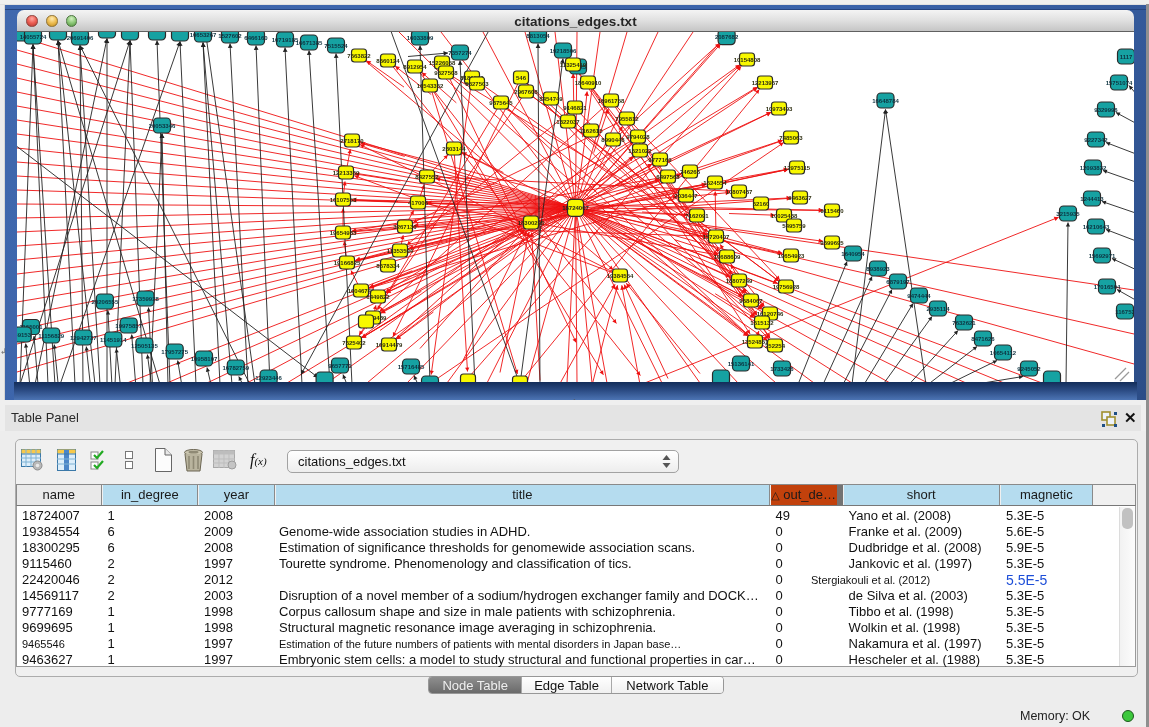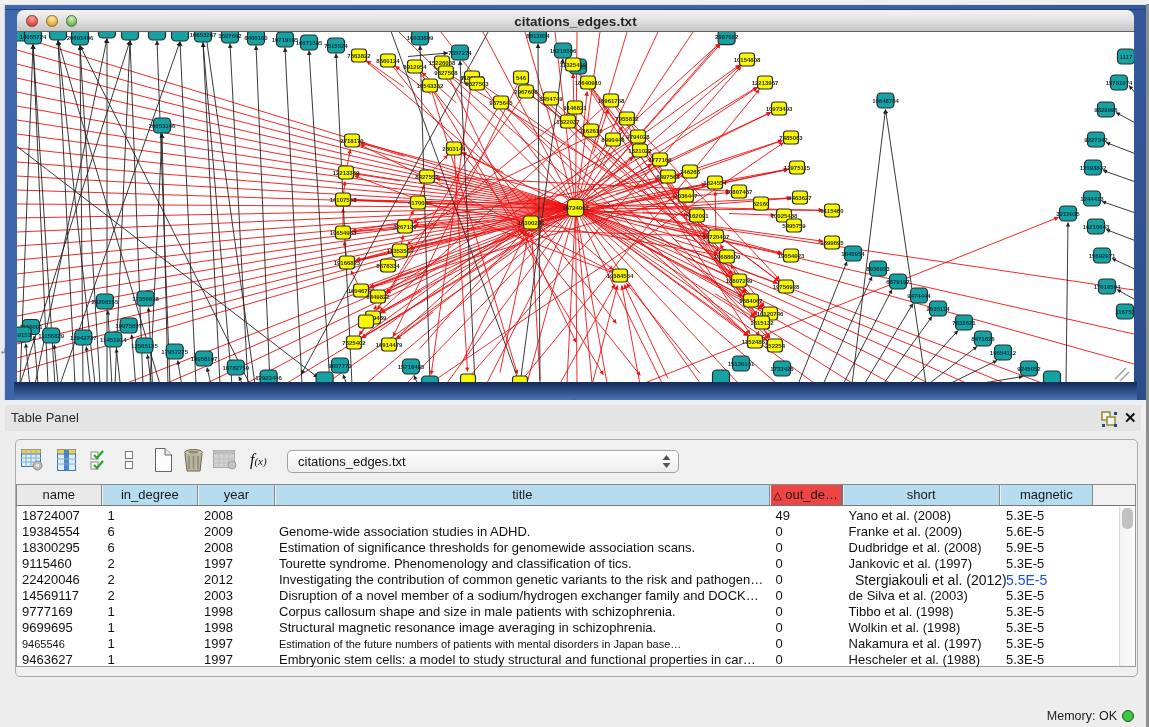--- a/index.html
+++ b/index.html
@@ -859,21 +859,21 @@
 <svg class="abs" style="left:662px;top:455px" width="9" height="13" viewBox="0 0 9 13">
       <polygon points="4.5,0 8.5,5 0.5,5" fill="#555"></polygon>
       <polygon points="4.5,13 8.5,8 0.5,8" fill="#555"></polygon>
     </svg>
 
 <div class="abs" style="left:16px;top:484px;width:1120px;height:22px;border:1px solid #8a8a8a;border-bottom:1px solid #777"></div>
 <div class="abs" style="left:17px;top:485px;width:84.6px;height:20px;background:#e9e9e9;border-right:1px solid #8a8a8a;text-align:center;font-size:13px;color:#1a1a1a;line-height:20px">name</div>
 <div class="abs" style="left:102.6px;top:485px;width:95.4px;height:20px;background:#b5dcef;border-right:1px solid #8a8a8a;text-align:center;font-size:13px;color:#1a1a1a;line-height:20px">in_degree</div>
 <div class="abs" style="left:199px;top:485px;width:76px;height:20px;background:#b5dcef;border-right:1px solid #8a8a8a;text-align:center;font-size:13px;color:#1a1a1a;line-height:20px">year</div>
 <div class="abs" style="left:276px;top:485px;width:493.5px;height:20px;background:#b5dcef;border-right:1px solid #8a8a8a;text-align:center;font-size:13px;color:#1a1a1a;line-height:20px">title</div>
-<div class="abs" style="left:770.5px;top:485px;width:72.10000000000002px;height:20px;background:#ef4444;border-right:2px solid #737373;text-align:center;font-size:13px;color:#1a1a1a;line-height:20px"><span style="font-size:11px">△</span> out_de…</div>
+<div class="abs" style="left:770.5px;top:485px;width:72.10000000000002px;height:20px;background:#c2410c;border-right:6px solid #737373;text-align:center;font-size:13px;color:#1a1a1a;line-height:20px"><span style="font-size:11px">△</span> out_de…</div>
 <div class="abs" style="left:843.6px;top:485px;width:156.39999999999998px;height:20px;background:#b5dcef;border-right:1px solid #8a8a8a;text-align:center;font-size:13px;color:#1a1a1a;line-height:20px">short</div>
 <div class="abs" style="left:1001px;top:485px;width:91.59999999999991px;height:20px;background:#b5dcef;border-right:1px solid #8a8a8a;text-align:center;font-size:13px;color:#1a1a1a;line-height:20px">magnetic</div>
 <div class="abs" style="left:16px;top:506px;width:1120px;height:161px;background:#fff;border-left:1px solid #9a9a9a;border-right:1px solid #9a9a9a;border-bottom:1px solid #9a9a9a;overflow:hidden" id="tbody"></div>
 <div class="abs" style="left:22px;top:507.5px;height:16px;line-height:16px;font-size:13px;color:#111;white-space:nowrap">18724007</div>
 <div class="abs" style="left:107.6px;top:507.5px;height:16px;line-height:16px;font-size:13px;color:#111;white-space:nowrap">1</div>
 <div class="abs" style="left:204px;top:507.5px;height:16px;line-height:16px;font-size:13px;color:#111;white-space:nowrap">2008</div>
 <div class="abs" style="left:775.5px;top:507.5px;height:16px;line-height:16px;font-size:13px;color:#111;white-space:nowrap">49</div>
 <div class="abs" style="left:848.6px;top:507.5px;height:16px;line-height:16px;font-size:13px;color:#111;white-space:nowrap">Yano et al. (2008)</div>
 <div class="abs" style="left:1006px;top:507.5px;height:16px;line-height:16px;font-size:13px;color:#111;white-space:nowrap">5.3E-5</div>
 <div class="abs" style="left:22px;top:523.5px;height:16px;line-height:16px;font-size:13px;color:#111;white-space:nowrap">19384554</div>
@@ -893,23 +893,22 @@
 <div class="abs" style="left:22px;top:555.5px;height:16px;line-height:16px;font-size:13px;color:#111;white-space:nowrap">9115460</div>
 <div class="abs" style="left:107.6px;top:555.5px;height:16px;line-height:16px;font-size:13px;color:#111;white-space:nowrap">2</div>
 <div class="abs" style="left:204px;top:555.5px;height:16px;line-height:16px;font-size:13px;color:#111;white-space:nowrap">1997</div>
 <div class="abs" style="left:279px;top:555.5px;height:16px;line-height:16px;font-size:13px;color:#111;white-space:nowrap">Tourette syndrome. Phenomenology and classification of tics.</div>
 <div class="abs" style="left:775.5px;top:555.5px;height:16px;line-height:16px;font-size:13px;color:#111;white-space:nowrap">0</div>
 <div class="abs" style="left:848.6px;top:555.5px;height:16px;line-height:16px;font-size:13px;color:#111;white-space:nowrap">Jankovic et al. (1997)</div>
 <div class="abs" style="left:1006px;top:555.5px;height:16px;line-height:16px;font-size:13px;color:#111;white-space:nowrap">5.3E-5</div>
 <div class="abs" style="left:22px;top:571.5px;height:16px;line-height:16px;font-size:13px;color:#111;white-space:nowrap">22420046</div>
 <div class="abs" style="left:107.6px;top:571.5px;height:16px;line-height:16px;font-size:13px;color:#111;white-space:nowrap">2</div>
 <div class="abs" style="left:204px;top:571.5px;height:16px;line-height:16px;font-size:13px;color:#111;white-space:nowrap">2012</div>
-<div class="abs" style="left:279px;top:571.5px;height:16px;line-height:16px;font-size:13px;color:#111;white-space:nowrap">Investigating the contribution of common genetic variants to the risk and pathogen…</div>
 <div class="abs" style="left:775.5px;top:571.5px;height:16px;line-height:16px;font-size:13px;color:#111;white-space:nowrap">0</div>
-<div class="abs" style="left:855px;top:571.5px;height:16px;line-height:16px;font-size:14px;color:#111;white-space:nowrap">Stergiakouli et al. (2012)</div>
+<div class="abs" style="left:811px;top:571.5px;height:16px;line-height:16px;font-size:11px;color:#111;white-space:nowrap">Stergiakouli et al. (2012)</div>
 <div class="abs" style="left:1006px;top:571.5px;height:16px;line-height:16px;font-size:14px;color:#1d4ed8;white-space:nowrap">5.5E-5</div>
 <div class="abs" style="left:22px;top:587.5px;height:16px;line-height:16px;font-size:13px;color:#111;white-space:nowrap">14569117</div>
 <div class="abs" style="left:107.6px;top:587.5px;height:16px;line-height:16px;font-size:13px;color:#111;white-space:nowrap">2</div>
 <div class="abs" style="left:204px;top:587.5px;height:16px;line-height:16px;font-size:13px;color:#111;white-space:nowrap">2003</div>
 <div class="abs" style="left:279px;top:587.5px;height:16px;line-height:16px;font-size:13px;color:#111;white-space:nowrap">Disruption of a novel member of a sodium/hydrogen exchanger family and DOCK…</div>
 <div class="abs" style="left:775.5px;top:587.5px;height:16px;line-height:16px;font-size:13px;color:#111;white-space:nowrap">0</div>
 <div class="abs" style="left:848.6px;top:587.5px;height:16px;line-height:16px;font-size:13px;color:#111;white-space:nowrap">de Silva et al. (2003)</div>
 <div class="abs" style="left:1006px;top:587.5px;height:16px;line-height:16px;font-size:13px;color:#111;white-space:nowrap">5.3E-5</div>
 <div class="abs" style="left:22px;top:603.5px;height:16px;line-height:16px;font-size:13px;color:#111;white-space:nowrap">9777169</div>
 <div class="abs" style="left:107.6px;top:603.5px;height:16px;line-height:16px;font-size:13px;color:#111;white-space:nowrap">1</div>
@@ -935,15 +934,20 @@
 <div class="abs" style="left:22px;top:651.5px;height:16px;line-height:16px;font-size:13px;color:#111;white-space:nowrap">9463627</div>
 <div class="abs" style="left:107.6px;top:651.5px;height:16px;line-height:16px;font-size:13px;color:#111;white-space:nowrap">1</div>
 <div class="abs" style="left:204px;top:651.5px;height:16px;line-height:16px;font-size:13px;color:#111;white-space:nowrap">1997</div>
 <div class="abs" style="left:279px;top:651.5px;height:16px;line-height:16px;font-size:13px;color:#111;white-space:nowrap">Embryonic stem cells: a model to study structural and functional properties in car…</div>
 <div class="abs" style="left:775.5px;top:651.5px;height:16px;line-height:16px;font-size:13px;color:#111;white-space:nowrap">0</div>
 <div class="abs" style="left:848.6px;top:651.5px;height:16px;line-height:16px;font-size:13px;color:#111;white-space:nowrap">Hescheler et al. (1988)</div>
 <div class="abs" style="left:1006px;top:651.5px;height:16px;line-height:16px;font-size:13px;color:#111;white-space:nowrap">5.3E-5</div>
 <div class="abs" style="left:1119px;top:507px;width:16px;height:159px;background:linear-gradient(90deg,#f2f2f2,#fcfcfc);border-left:1px solid #dcdcdc"></div>
 <div class="abs" style="left:1121.5px;top:508px;width:11px;height:21px;background:#c1c1c1;border-radius:5px"></div>
 
-
-<div class="abs" style="left:1020px;top:709px;width:97px;text-align:right;font-size:12.5px;color:#222">Memory: OK</div>
+<div class="abs" style="left:428px;top:676px;width:296px;height:18px;border:1px solid #979797;border-radius:4px;overflow:hidden;display:flex">
+<div style="width:93px;background:linear-gradient(180deg,#8f8f8f,#6a6a6a);color:#efefef;font-size:13px;text-align:center;line-height:17px">Node Table</div>
+<div style="width:90px;background:linear-gradient(180deg,#ffffff,#f0f0f0);color:#111;font-size:13px;text-align:center;line-height:17px;border-left:1px solid #a8a8a8">Edge Table</div>
+<div style="width:113px;background:linear-gradient(180deg,#ffffff,#f0f0f0);color:#111;font-size:13px;text-align:center;line-height:17px;border-left:1px solid #a8a8a8">Network Table</div>
+</div>
+
+<div class="abs" style="left:1020px;top:709px;width:97px;font-size:12.5px;color:#222">Memory: OK</div>
 <div class="abs" style="left:1122px;top:710px;width:12px;height:12px;border-radius:50%;background:#3cc83c;border:1px solid #1d571d"></div>
 </div>
 </body></html>

